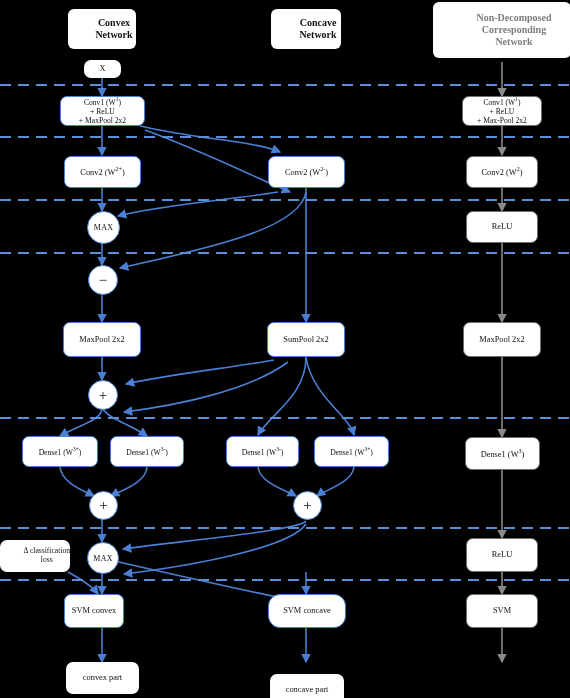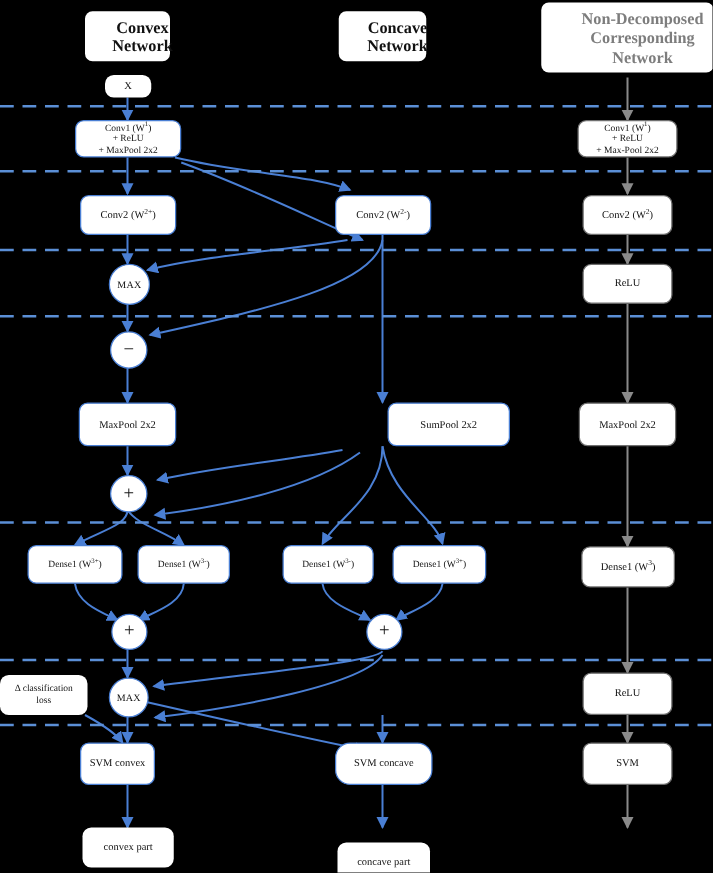--- a/index.html
+++ b/index.html
@@ -6,21 +6,21 @@
   body{width:570px;height:698px;position:relative;overflow:hidden;
        font-family:"Liberation Serif","DejaVu Serif",serif;}
   #stage{position:absolute;left:0;top:0;width:570px;height:698px;}
   svg#edges{position:absolute;left:0;top:0;width:570px;height:698px;pointer-events:none;}
   .node{position:absolute;box-sizing:border-box;display:flex;align-items:center;
         justify-content:center;text-align:center;background:#fff;color:#111;
         border-radius:7px;line-height:1.18;}
   .nb{border:1.6px solid #4a7fd4;}          
   .ng{border:1.6px solid #6f6f6f;}          
   .nn{border:none;}                          
-  .hdr{font-weight:bold;font-size:13px;border:none;border-radius:6px;padding-left:24px;}
+  .hdr{font-weight:bold;font-size:10px;border:none;border-radius:6px;padding-left:24px;}
   .hdr.gray{color:#7d7d7d;}
   .circ{position:absolute;background:#fff;border:1.7px solid #4a7fd4;border-radius:50%;
         display:flex;align-items:center;justify-content:center;color:#111;}
   .op{font-size:15px;font-weight:500;}
   .maxlbl{font-size:8px;letter-spacing:.2px;}
   .t10{font-size:7.6px;}
   .t11{font-size:8.4px;}
   sup{font-size:.72em;vertical-align:super;}
 </style>
 </head>
@@ -127,34 +127,34 @@
   </div>
   <div class="node nb t10" style="left:110px;top:436px;width:74px;height:31px;">
     <span>Dense1 (W<sup>3-</sup>)</span>
   </div>
   <div class="circ op" style="left:89px;top:491px;width:27px;height:27px;">
     <span>+</span>
   </div>
   <div class="circ maxlbl" style="left:87px;top:542px;width:30px;height:30px;">
     <span>MAX</span>
   </div>
-  <div class="node nn t10" style="left:0px;top:540px;width:70px;height:32px;">
+  <div class="node nn t10" style="left:0px;top:540px;width:70px;height:32px;justify-content:flex-end;">
     <span>Δ classification<br>loss</span>
   </div>
   <div class="node nb t11" style="left:64px;top:594px;width:60px;height:34px;">
     <span>SVM convex</span>
   </div>
   <div class="node nn t11" style="left:66px;top:662px;width:73px;height:32px;">
     <span>convex part</span>
   </div>
 
   <div class="node nb t11" style="left:268px;top:156px;width:77px;height:32px;">
     <span>Conv2 (W<sup>2-</sup>)</span>
   </div>
-  <div class="node nb t11" style="left:267px;top:322px;width:98px;height:35px;margin-left:43px;">
+  <div class="node nb t11" style="left:267px;top:322px;width:78px;height:35px;">
     <span>SumPool 2x2</span>
   </div>
   <div class="node nb t10" style="left:226px;top:436px;width:73px;height:31px;">
     <span>Dense1 (W<sup>3-</sup>)</span>
   </div>
   <div class="node nb t10" style="left:314px;top:436px;width:75px;height:31px;">
     <span>Dense1 (W<sup>3+</sup>)</span>
   </div>
   <div class="circ op" style="left:293px;top:491px;width:27px;height:27px;">
     <span>+</span>

